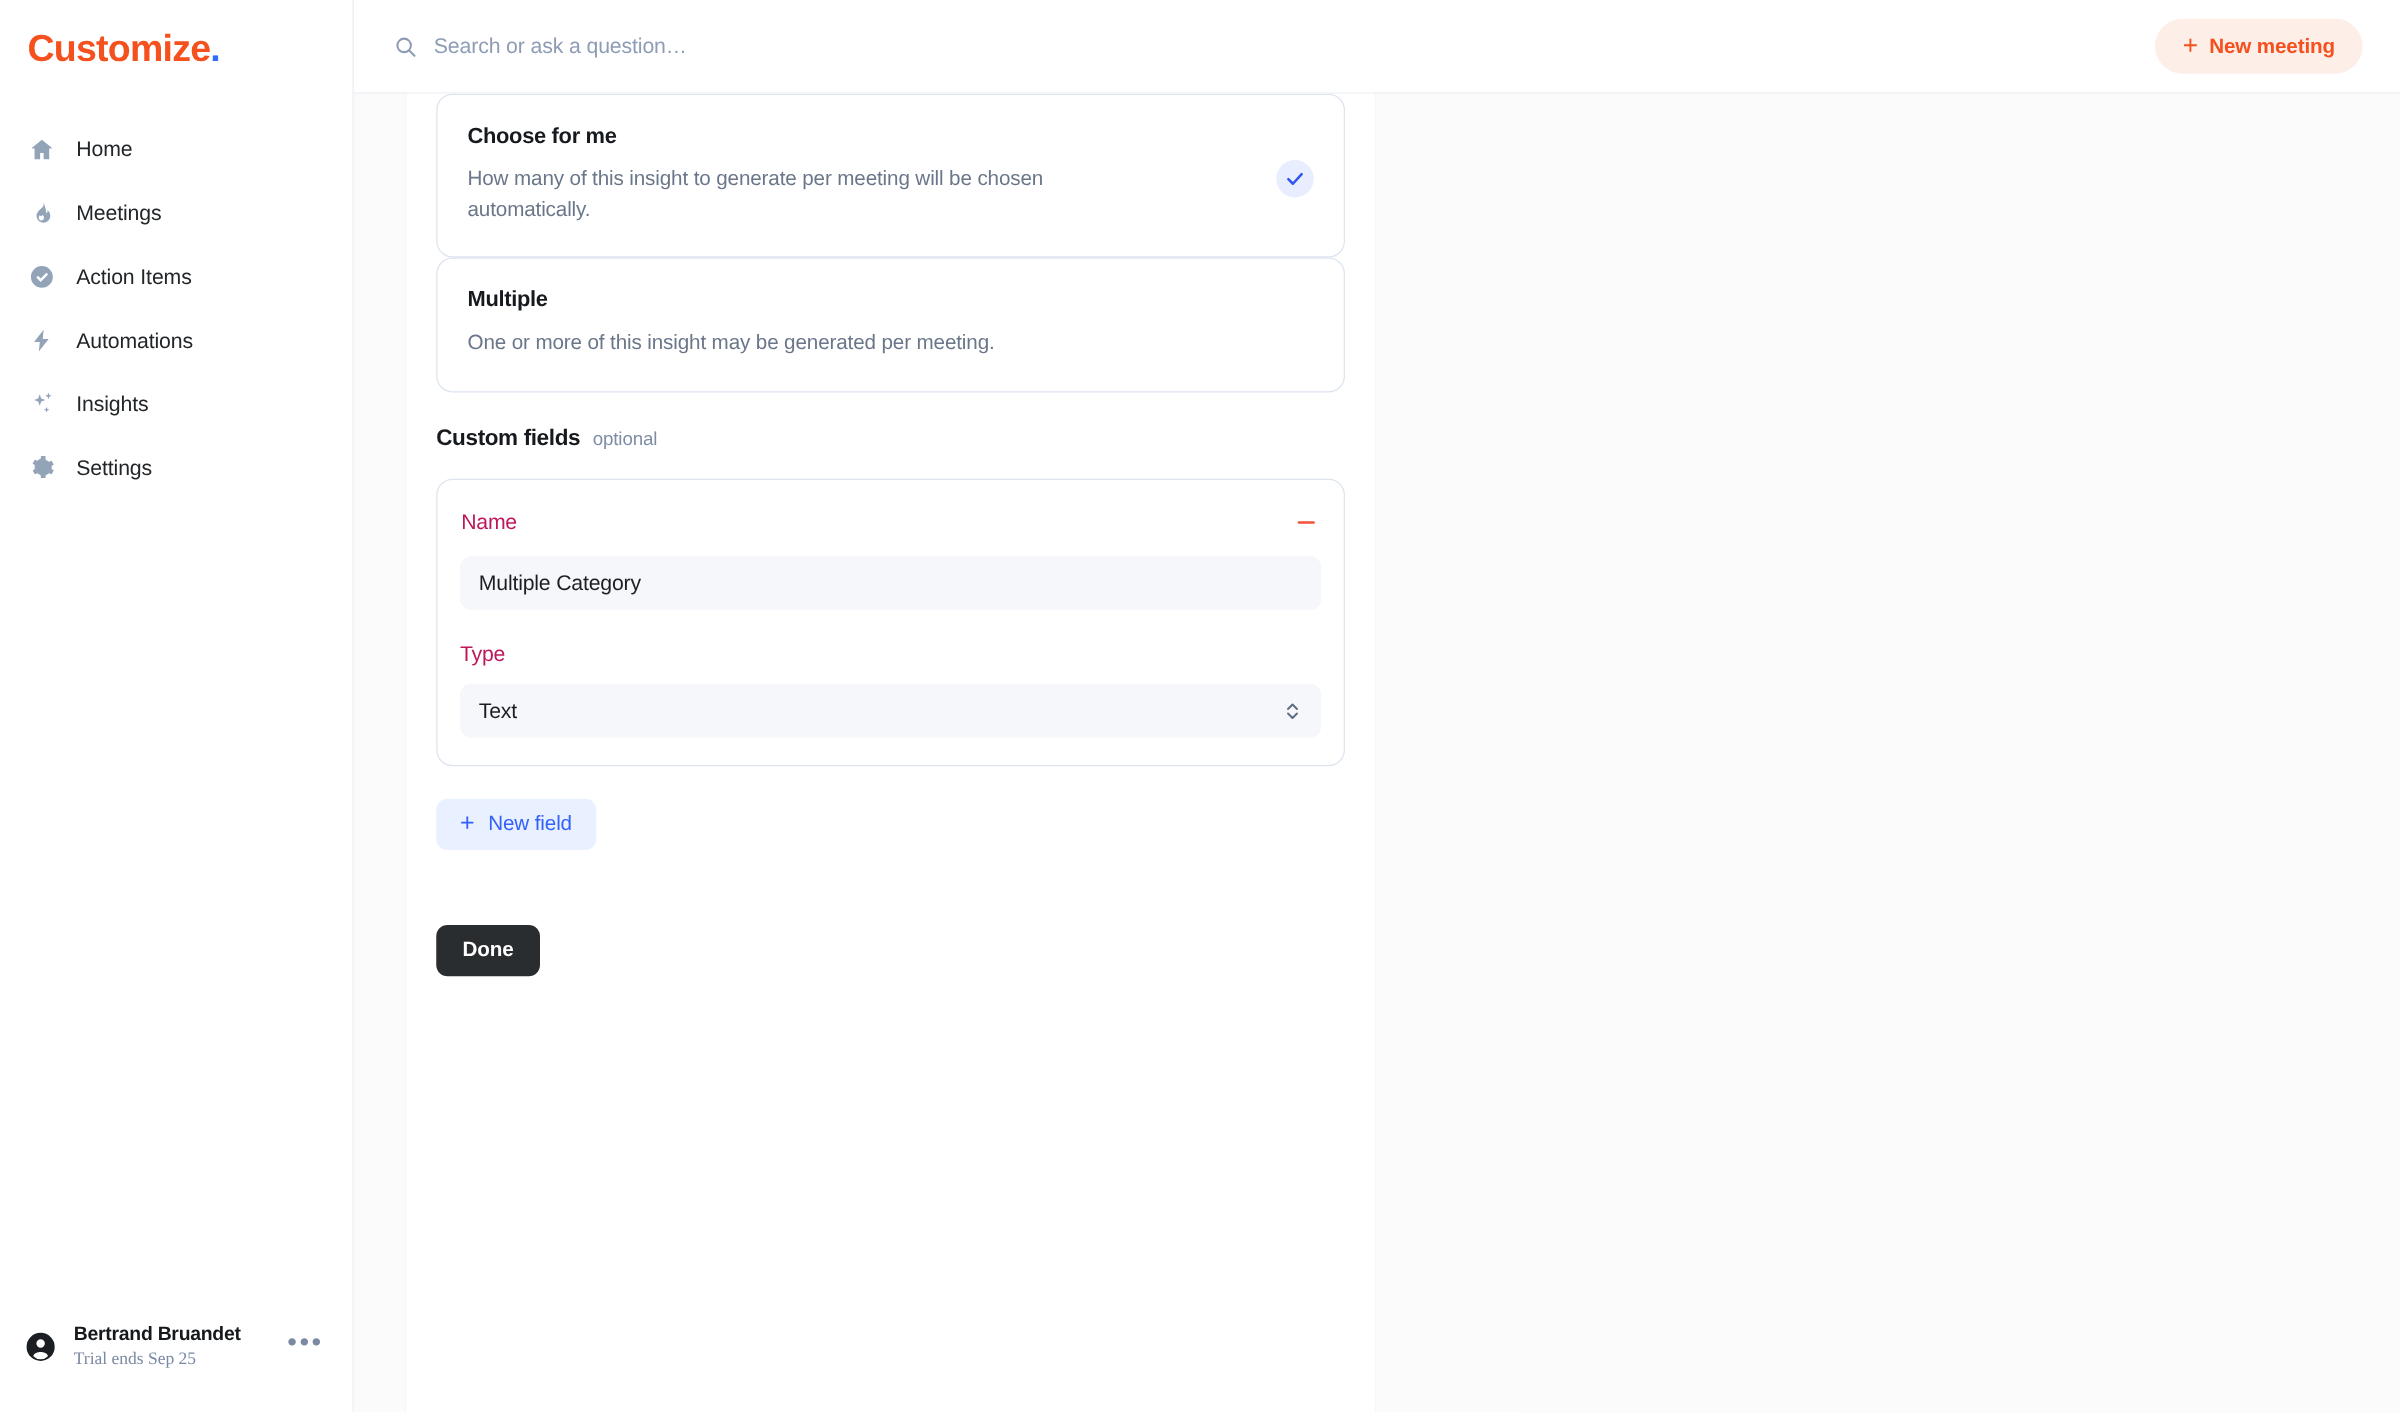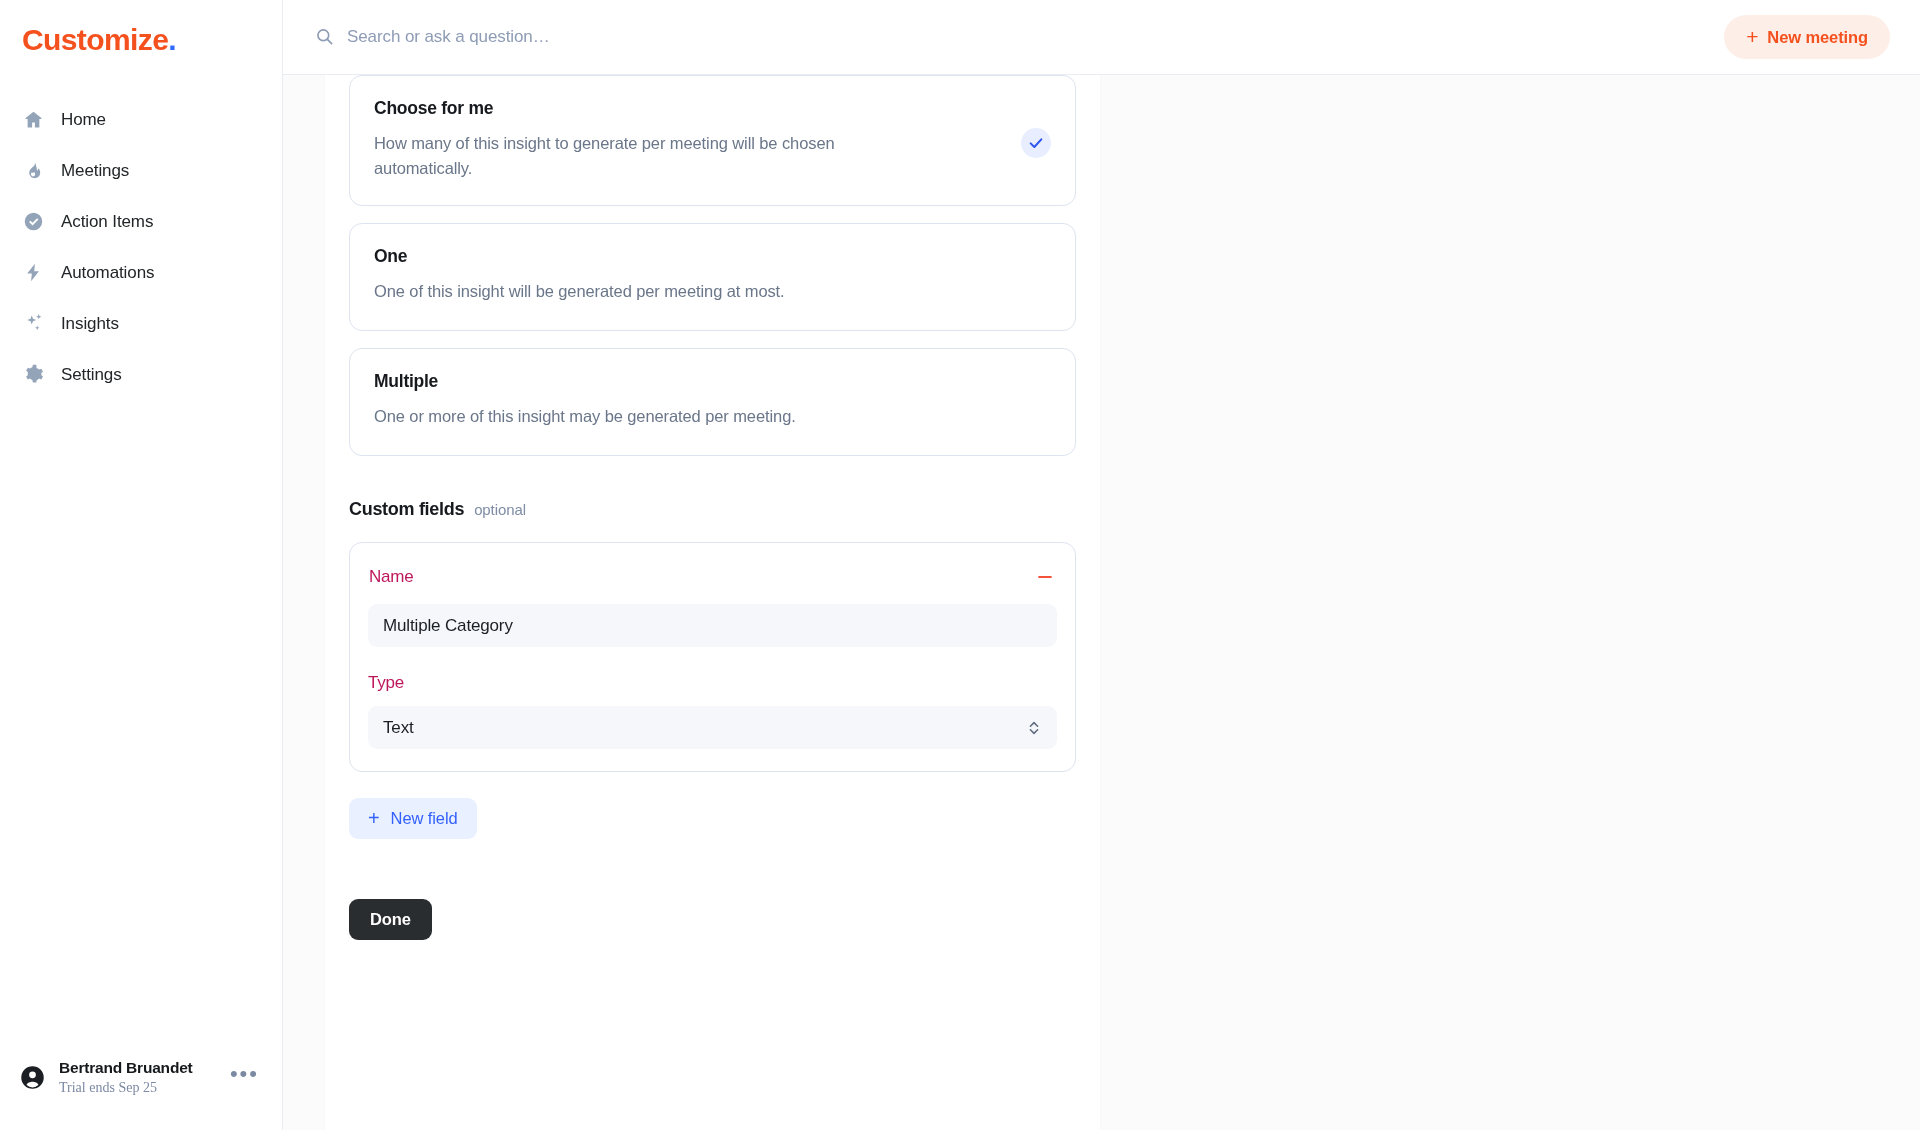--- a/index.html
+++ b/index.html
@@ -104,21 +104,21 @@
     height: 75px;
     min-height: 75px;
     border-bottom: 1px solid #e9edf3;
     display: flex;
     align-items: center;
     padding: 0 30px 0 32px;
     background: #ffffff;
   }
   .search {
     display: flex;
-    align-items: flex-start;
+    align-items: center;
     gap: 13px;
     flex: 1 1 auto;
     cursor: text;
   }
   .search-icon { color: #8e9cb5; display: flex; }
   .search-placeholder {
     font-size: 17px;
     color: #8e9cb5;
     letter-spacing: -0.1px;
   }
@@ -164,21 +164,20 @@
   }
 
   
   .opt-card {
     border: 1px solid #dde4ef;
     border-radius: 13px;
     padding: 22px 24px 24px 24px;
     display: flex;
     align-items: flex-start;
     gap: 16px;
-    margin-bottom: 17px;
     cursor: pointer;
     background: #ffffff;
   }
   .opt-body { flex: 1 1 auto; min-width: 0; }
   .opt-title {
     font-size: 17.5px;
     font-weight: 700;
     color: #16191d;
     letter-spacing: -0.25px;
     margin-bottom: 12px;
@@ -418,31 +417,20 @@
               <div class="opt-title">Choose for me</div>
               <div class="opt-desc">How many of this insight to generate per meeting will be chosen automatically.</div>
             </div>
             <span class="opt-check">
               <svg width="16" height="16" viewBox="0 0 24 24" fill="none" stroke="currentColor" stroke-width="3" stroke-linecap="round" stroke-linejoin="round">
                   <polyline points="4,12.5 9.5,18 20,6.5"></polyline>
                 </svg>
             </span>
           </div>
 
-          <div class="opt-card">
-            <div class="opt-body">
-              <div class="opt-title">One</div>
-              <div class="opt-desc">One of this insight will be generated per meeting at most.</div>
-            </div>
-            <span class="opt-check hidden">
-              <svg width="16" height="16" viewBox="0 0 24 24" fill="none" stroke="currentColor" stroke-width="3" stroke-linecap="round" stroke-linejoin="round">
-                  <polyline points="4,12.5 9.5,18 20,6.5"></polyline>
-                </svg>
-            </span>
-          </div>
 
           <div class="opt-card">
             <div class="opt-body">
               <div class="opt-title">Multiple</div>
               <div class="opt-desc">One or more of this insight may be generated per meeting.</div>
             </div>
             <span class="opt-check hidden">
               <svg width="16" height="16" viewBox="0 0 24 24" fill="none" stroke="currentColor" stroke-width="3" stroke-linecap="round" stroke-linejoin="round">
                   <polyline points="4,12.5 9.5,18 20,6.5"></polyline>
                 </svg>

